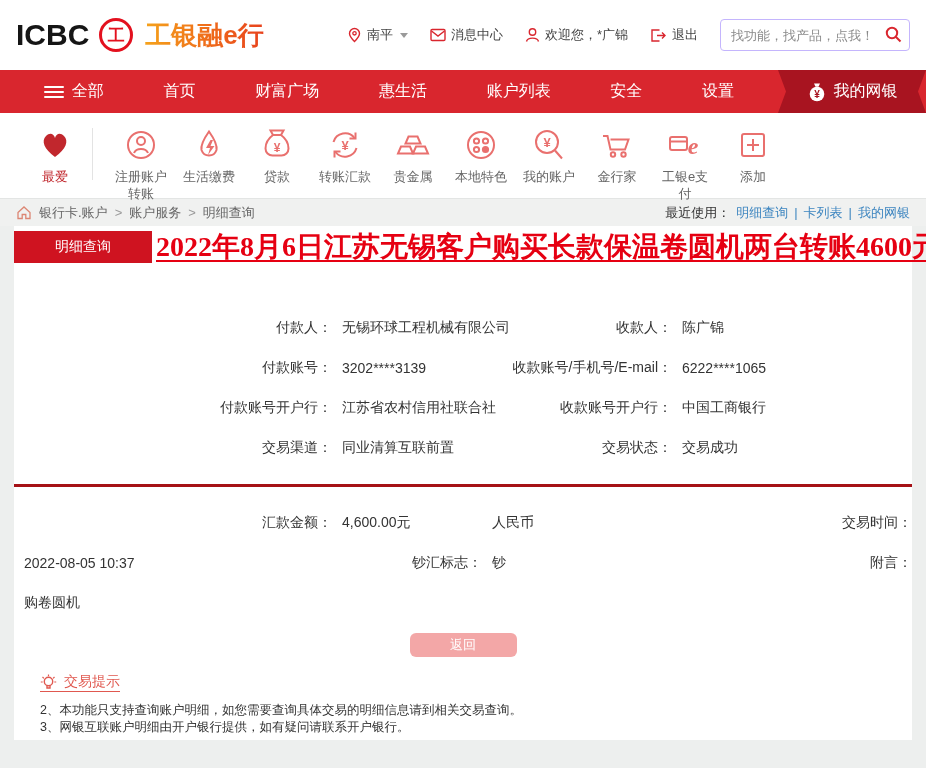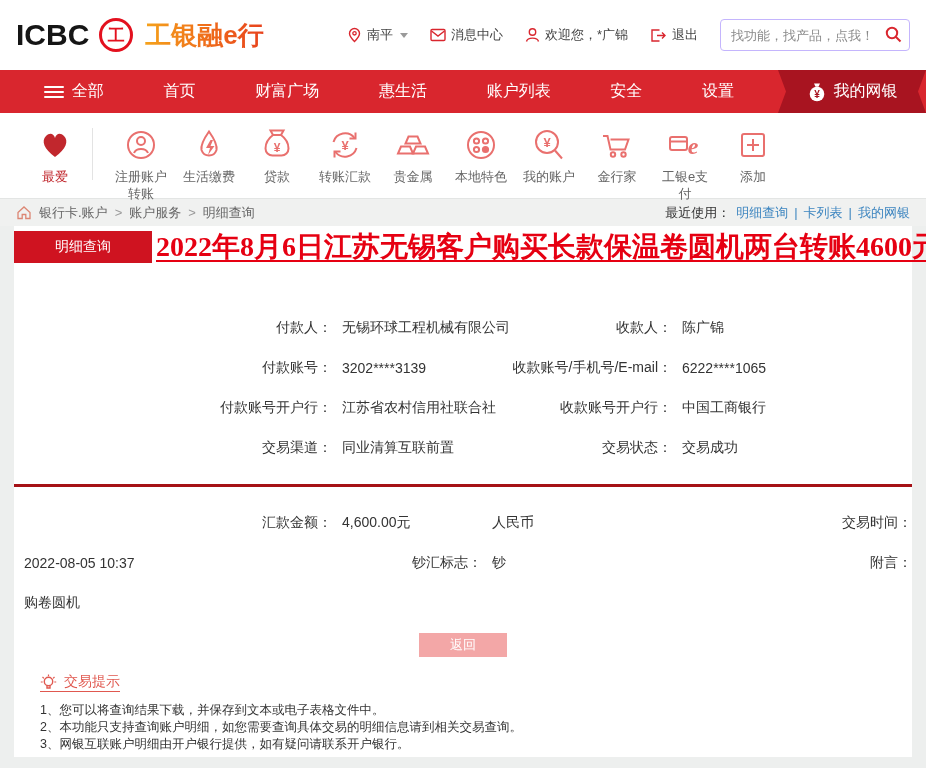--- a/index.html
+++ b/index.html
@@ -51,21 +51,21 @@
 
   .detail-grid{display:grid;grid-template-columns:318px 150px 190px 1fr;grid-auto-rows:40px;align-items:center;font-size:14px;color:#333}
   .detail-grid.top{margin-top:42px}
   .detail-grid.bottom{margin-top:16px}
   .dl{text-align:right;white-space:nowrap}
   .dv{padding-left:10px;white-space:nowrap}
 
   .divider{height:3px;background:#a51116;border:none;margin:16px 0 0}
 
   .btn-row{text-align:center;margin-top:10px}
-  .back-btn{width:88px;height:24px;background:#f3a7a7;color:#fff;border:none;font-size:13px;border-radius:0;cursor:pointer;font-family:"Liberation Sans",sans-serif}
+  .back-btn{width:107px;height:24px;background:#f3a7a7;color:#fff;border:none;font-size:13px;border-radius:6px;cursor:pointer;font-family:"Liberation Sans",sans-serif}
 
   .tips{margin:16px 0 0 26px;padding-bottom:4px}
   .tips-title{display:inline-flex;align-items:center;gap:7px;color:#e0584f;font-size:14px;border-bottom:1px solid #e0584f}
   .tips-list{margin-top:7px;font-size:12.5px;color:#333}
   .tips-list div{line-height:17px}
 </style>
 </head>
 <body>
 
 <div class="header">
@@ -319,18 +319,17 @@
   <div class="tips">
     <span class="tips-title">
       <svg width="17" height="17" viewBox="0 0 17 17">
           <circle cx="8.5" cy="7.5" r="4.2" fill="none" stroke="#e0584f" stroke-width="1.4"></circle>
           <path d="M7 11.5 v2.5 h3 v-2.5" fill="none" stroke="#e0584f" stroke-width="1.4"></path>
           <path d="M8.5 0.5 v1.8 M2.5 3 l1.4 1.4 M14.5 3 l-1.4 1.4 M0.8 8 h1.9 M14.3 8 h1.9" stroke="#e0584f" stroke-width="1.2"></path>
         </svg>
       <span>交易提示</span>
     </span>
     <div class="tips-list">
-      <div>1、您可以将查询结果下载，并保存到文本或电子表格文件中。</div>
       <div>2、本功能只支持查询账户明细，如您需要查询具体交易的明细信息请到相关交易查询。</div>
       <div>3、网银互联账户明细由开户银行提供，如有疑问请联系开户银行。</div>
     </div>
   </div>
 </div>
 
 </body></html>

